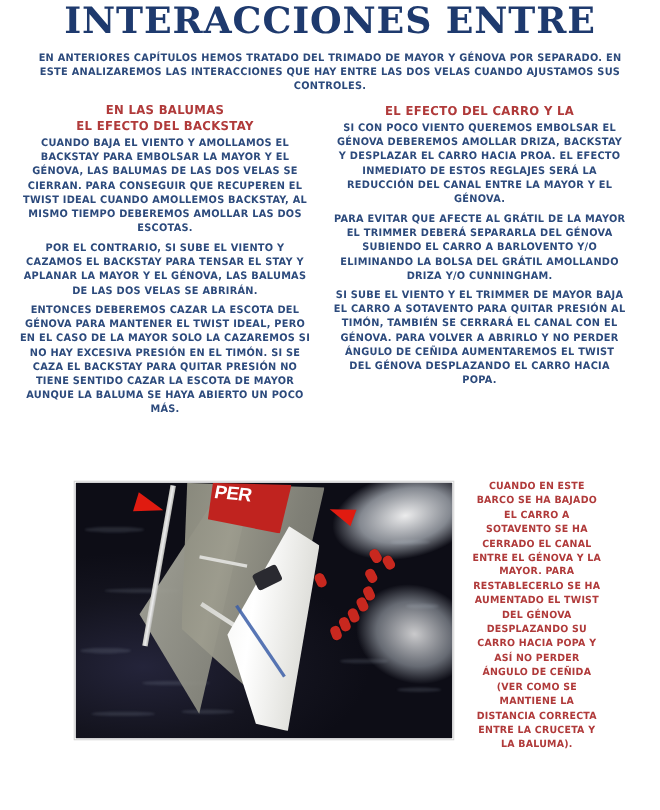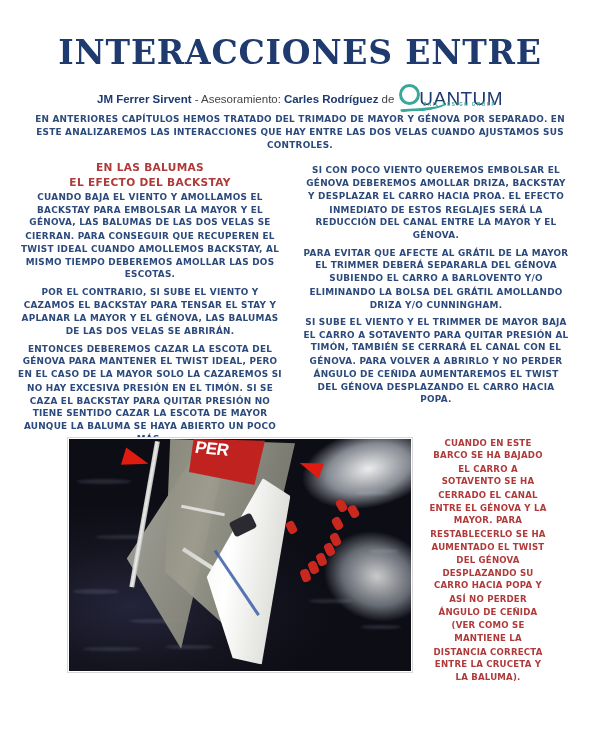--- a/index.html
+++ b/index.html
@@ -18,21 +18,20 @@
 
   .page {
     position: relative;
     width: 600px;
     height: 736px;
     background: #ffffff;
   }
 
   
   .title-block {
-    padding-top: 34px;
     text-align: center;
   }
   .title-line {
     font-family: "DejaVu Serif", serif;
     font-weight: bold;
     color: #1e3a6e;
     font-size: 33px;
     line-height: 1.18;
     letter-spacing: 0.8px;
     text-transform: uppercase;
@@ -363,52 +362,38 @@
 </style>
 </head>
 <body>
 
 <div class="page">
 
   <div class="title-block">
     <div class="title-line">Interacciones entre</div>
   </div>
 
-  <div class="byline">
-    <span class="nm">JM Ferrer Sirvent</span>
-    <span class="lt">- Asesoramiento:</span>
-    <span class="nm">Carles Rodríguez</span>
-    <span class="lt">de</span>
-
-    <span class="logo">
-      <span class="logo-main">
-        <span class="logo-q"></span>
-        <span class="logo-word">UANTUM</span>
-      </span>
-      <span class="logo-swoosh"></span>
-      <span class="logo-sub">SAIL DESIGN GROUP</span>
-    </span>
-  </div>
 
   <div class="hand intro">En anteriores capítulos hemos tratado del trimado de Mayor y Génova por separado. En este analizaremos las interacciones que hay entre las dos velas cuando ajustamos sus controles.</div>
 
   <div class="columns">
 
     <div class="col">
       <div class="sec-head">
         <div>en las balumas</div>
         <div>El efecto del backstay</div>
       </div>
       <div class="hand para">Cuando baja el viento y amollamos el backstay para embolsar la Mayor y el Génova, las balumas de las dos velas se cierran. Para conseguir que recuperen el twist ideal cuando amollemos backstay, al mismo tiempo deberemos amollar las dos escotas.</div>
       <div class="hand para">Por el contrario, si sube el viento y cazamos el backstay para tensar el stay y aplanar la Mayor y el Génova, las balumas de las dos velas se abrirán.</div>
       <div class="hand para">Entonces deberemos cazar la escota del Génova para mantener el twist ideal, pero en el caso de la Mayor solo la cazaremos si no hay excesiva presión en el timón. Si se caza el backstay para quitar presión no tiene sentido cazar la escota de Mayor aunque la baluma se haya abierto un poco más.</div>
     </div>
 
     <div class="col">
       <div class="sec-head">
+        <div>El efecto del carro y la</div>
       </div>
       <div class="hand para">Si con poco viento queremos embolsar el Génova deberemos amollar driza, backstay y desplazar el carro hacia proa. El efecto inmediato de estos reglajes será la reducción del canal entre la Mayor y el Génova.</div>
       <div class="hand para">Para evitar que afecte al grátil de la Mayor el trimmer deberá separarla del Génova subiendo el carro a barlovento y/o eliminando la bolsa del grátil amollando driza y/o cunningham.</div>
       <div class="hand para">Si sube el viento y el trimmer de Mayor baja el carro a sotavento para quitar presión al timón, también se cerrará el canal con el Génova. Para volver a abrirlo y no perder ángulo de ceñida aumentaremos el twist del Génova desplazando el carro hacia popa.</div>
     </div>
 
   </div>
 
   <div class="bottom">
 

